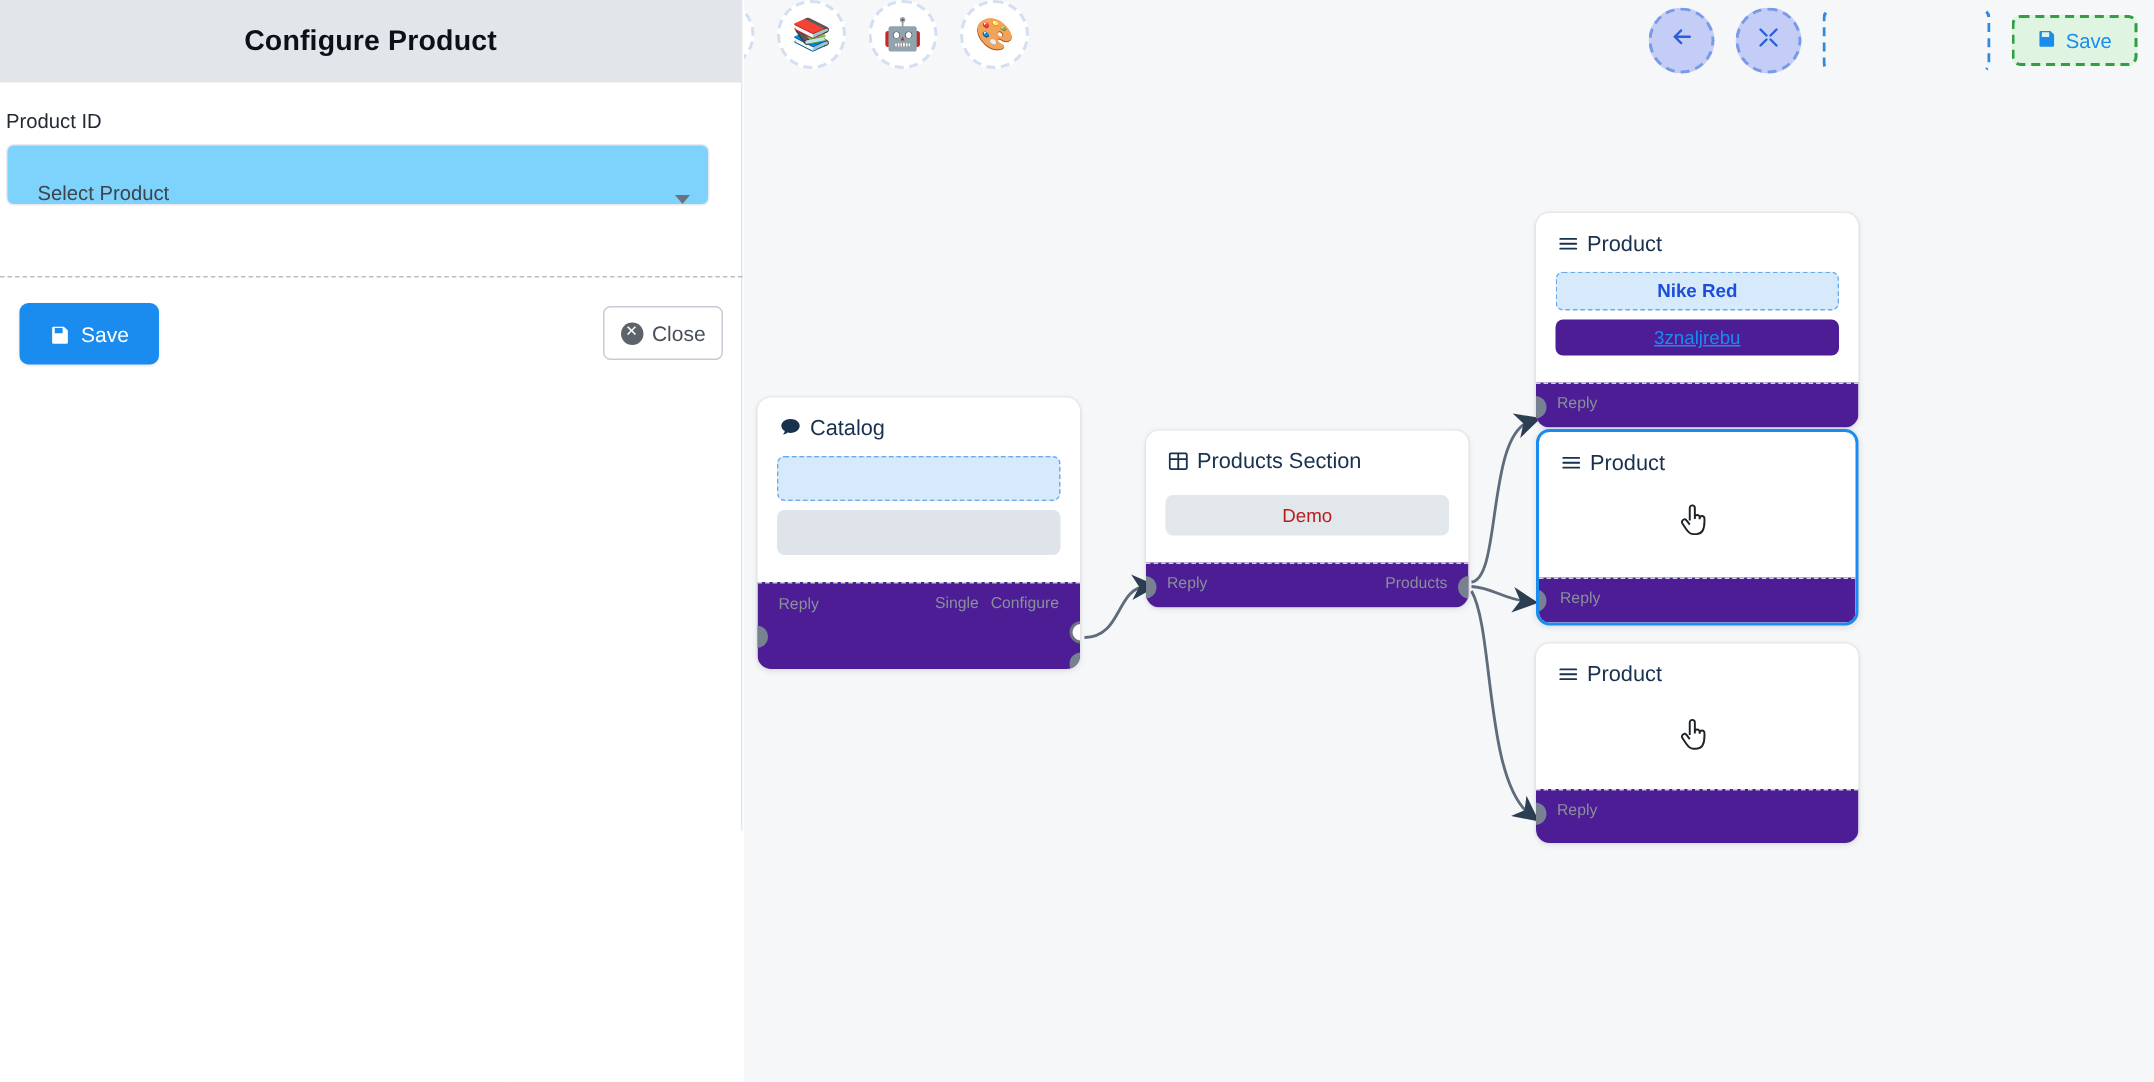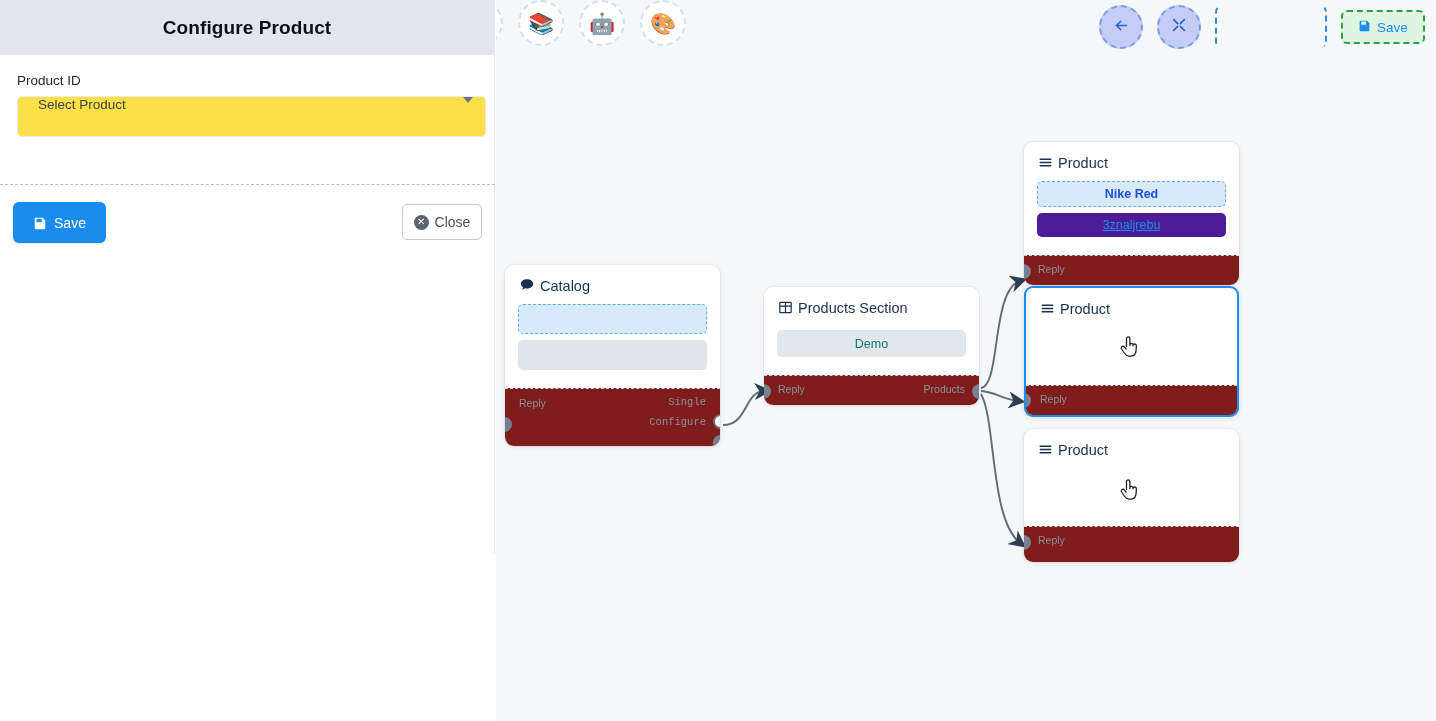--- a/index.html
+++ b/index.html
@@ -21,30 +21,30 @@
   }
   .panel-header {
     height: 55px; width: 100%;
     background: #e2e5e9;
     display: flex; align-items: center; justify-content: center;
   }
   .panel-title {
     font-size: 19px; font-weight: bold; color: #0d1117;
     letter-spacing: .1px;
   }
-  .panel-body { padding: 18px 13px 0 17px; }
+  .panel-body { padding: 18px 13px 0 4px; }
   .field-label {
     font-size: 13.5px; color: #232a33; margin-bottom: 8px;
   }
   .select-box {
     height: 41px; width: 469px;
-    background: #fde047;
+    background: #7dd3fc;
     border: 1px solid #e8eaee;
     border-radius: 5px;
-    display: flex; align-items: flex-start;
+    display: flex; align-items: flex-end;
     padding: 0 12px 0 20px;
     position: relative;
   }
   .select-value { font-size: 13.5px; color: #3d444d; flex: 1; }
   .caret {
     width: 0; height: 0;
     border-left: 5px solid transparent;
     border-right: 5px solid transparent;
     border-top: 6px solid #6b7280;
   }
@@ -154,32 +154,32 @@
     height: 28px; border-radius: 5px;
     display: flex; align-items: center; justify-content: center;
     font-size: 12.5px; margin-bottom: 6px;
   }
   .chip-dashed {
     background: #d6eafc;
     border: 1px dashed #6aaae8;
     color: #1d4ed8; font-weight: bold;
   }
   .chip-grey { background: #4c1d95; color: #1a8cf0; text-decoration: underline; }
-  .chip-plain { background: #e2e7ec; color: #0f766e; }
+  .chip-plain { background: #e2e7ec; color: #b91c1c; }
   .chip-empty { background: #dfe4ea; }
   .node-footer {
     border-top: 1px dashed #cfd4db;
-    background: #7f1d1d;
+    background: #4c1d95;
     padding: 7px 14px 9px 14px;
     display: flex; align-items: flex-start; justify-content: space-between;
     min-height: 30px;
     position: relative;
   }
   .port-label { font-size: 10.5px; color: #8a9099; }
-  .ports-right { display: flex; flex-direction: column; gap: 8px; align-items: flex-end; font-family: Liberation Mono, monospace; }
+  .ports-right { display: flex; flex-direction: row; gap: 8px; align-items: flex-start; }
   .port-row { display: flex; align-items: center; gap: 9px; }
 
   .port-dot {
     position: absolute; width: 15px; height: 15px; border-radius: 50%;
     background: #77818f; cursor: pointer;
   }
   .port-dot.hollow { background: #ffffff; border: 2px solid #6b7580; }
   .blank-body { height: 62px; }
 
   .cursor-hand {

